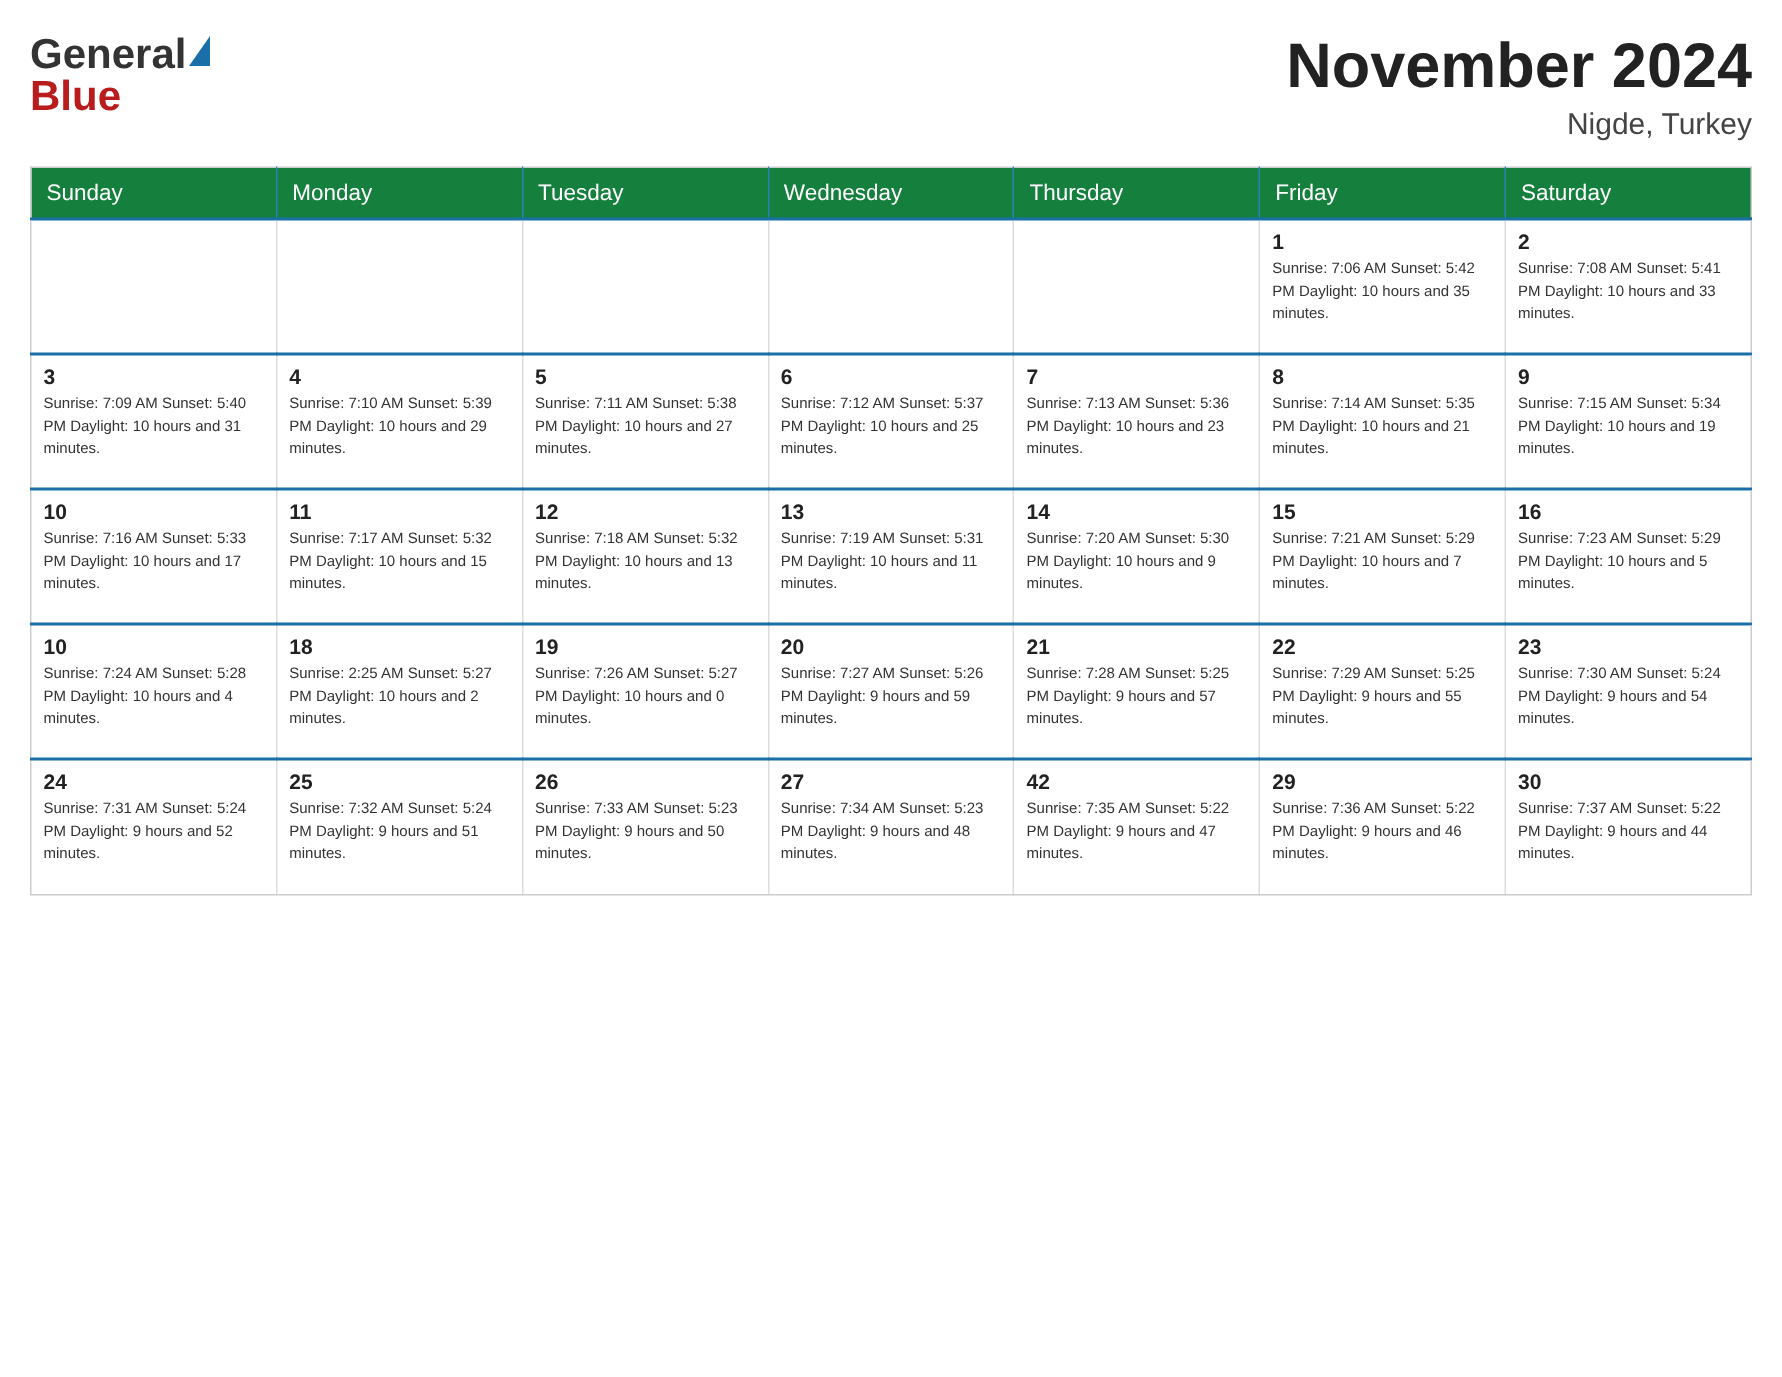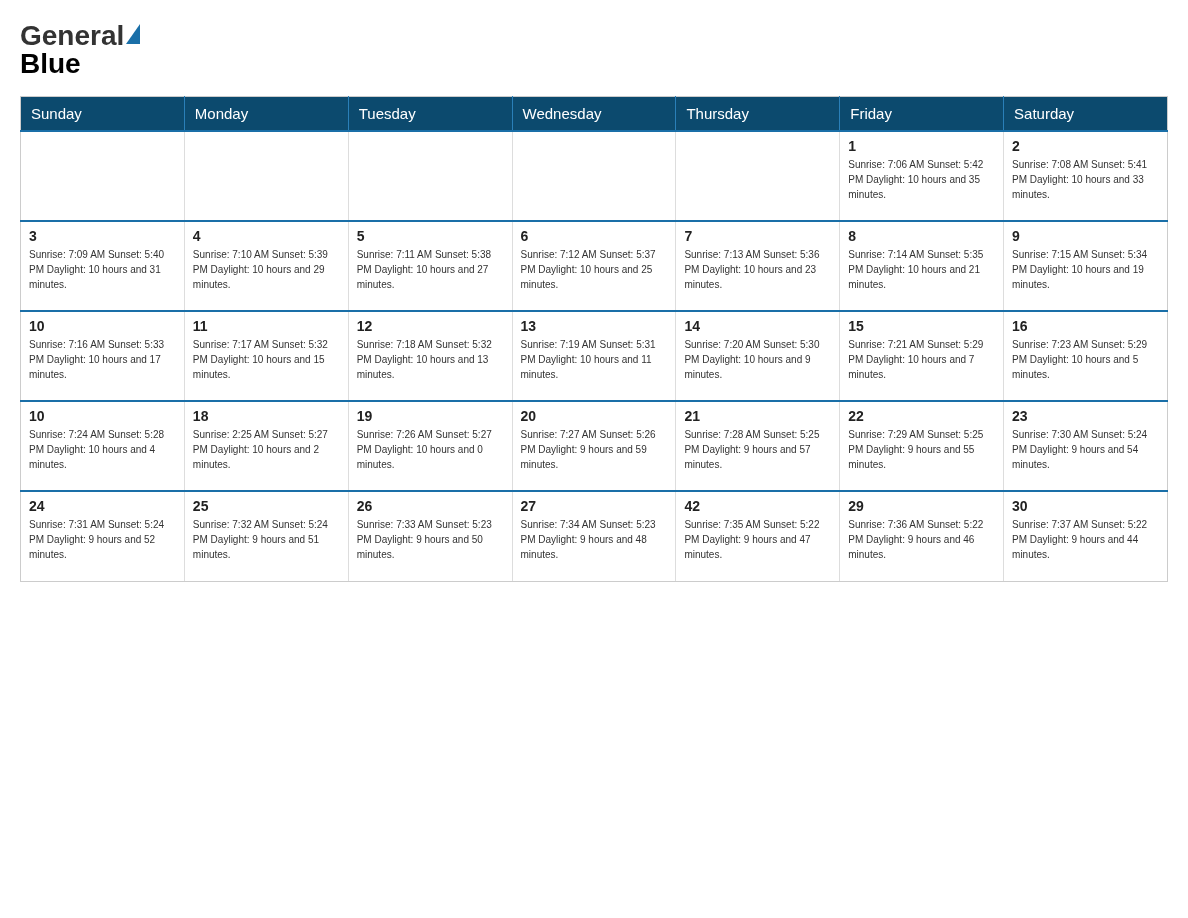--- a/index.html
+++ b/index.html
@@ -27,21 +27,21 @@
       border-left: 14px solid transparent;
       border-right: 0px solid transparent;
       border-bottom: 20px solid #1a6fa8;
       display: inline-block;
       margin-left: 2px;
       margin-bottom: 4px;
     }
     .logo-blue {
       font-size: 28px;
       font-weight: bold;
-      color: #000000;
+      color: #b91c1c;
     }
     .logo-line2 {
       display: flex;
       align-items: center;
       margin-top: -4px;
     }
     .logo-wrapper {
       display: flex;
       flex-direction: column;
     }
@@ -62,21 +62,21 @@
       font-weight: normal;
       color: #444;
       margin-top: 4px;
     }
     table {
       width: 100%;
       border-collapse: collapse;
       border: 1px solid #ccc;
     }
     thead tr {
-      background-color: #0c4a6e;
+      background-color: #15803d;
     }
     thead th {
       color: #fff;
       font-size: 15px;
       padding: 8px 10px;
       text-align: left;
       border-right: 1px solid #2a7fb8;
       font-weight: normal;
     }
     thead th:last-child {
@@ -119,20 +119,24 @@
 <div class="header">
   <div class="logo-wrapper">
     <div class="logo-row1">
       <span class="logo-text-general">General</span>
       <span class="logo-triangle"></span>
     </div>
     <div class="logo-line2">
       <span class="logo-blue">Blue</span>
     </div>
   </div>
+  <div class="title-area">
+    <h1>November 2024</h1>
+    <h2>Nigde, Turkey</h2>
+  </div>
 </div>
 
 <table>
   <thead>
     <tr>
     <th>Sunday</th>
         <th>Monday</th>
         <th>Tuesday</th>
         <th>Wednesday</th>
         <th>Thursday</th>

